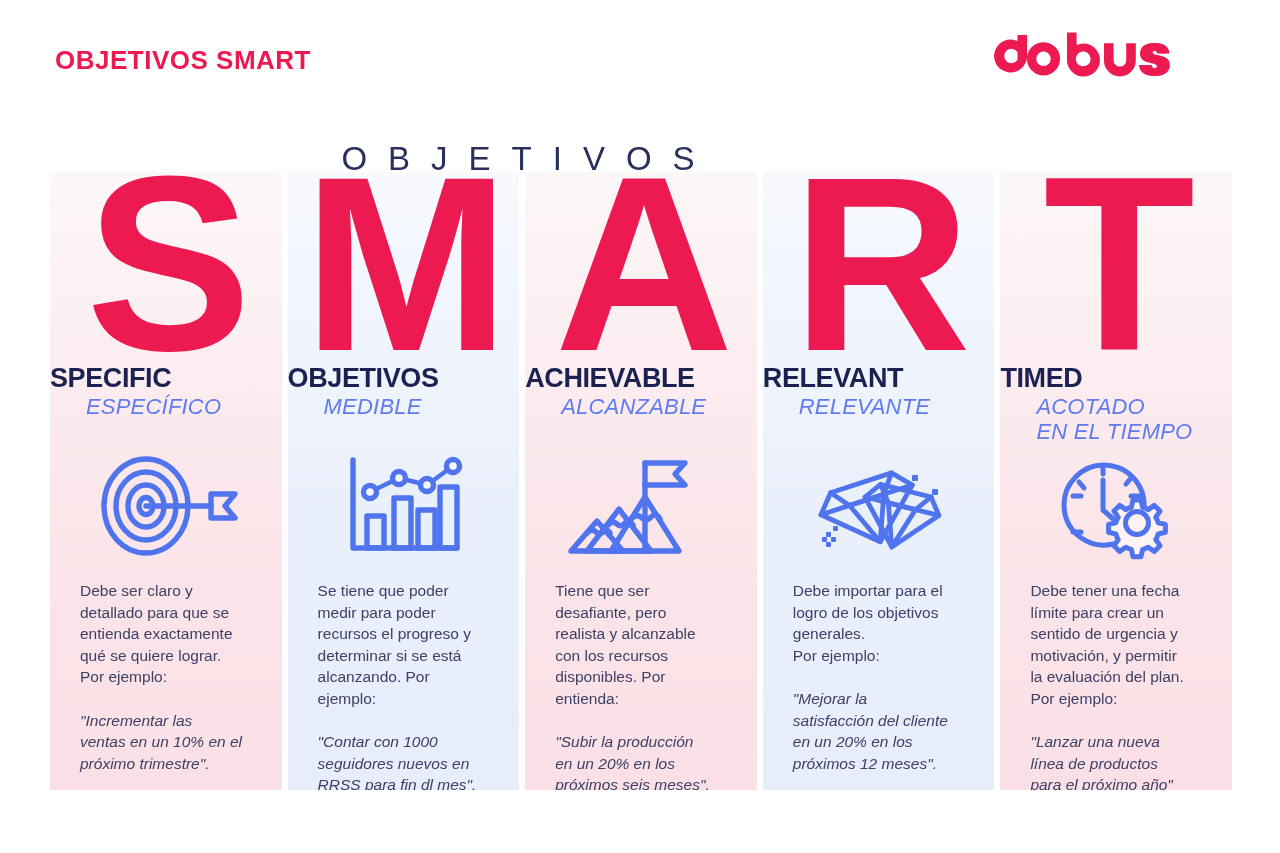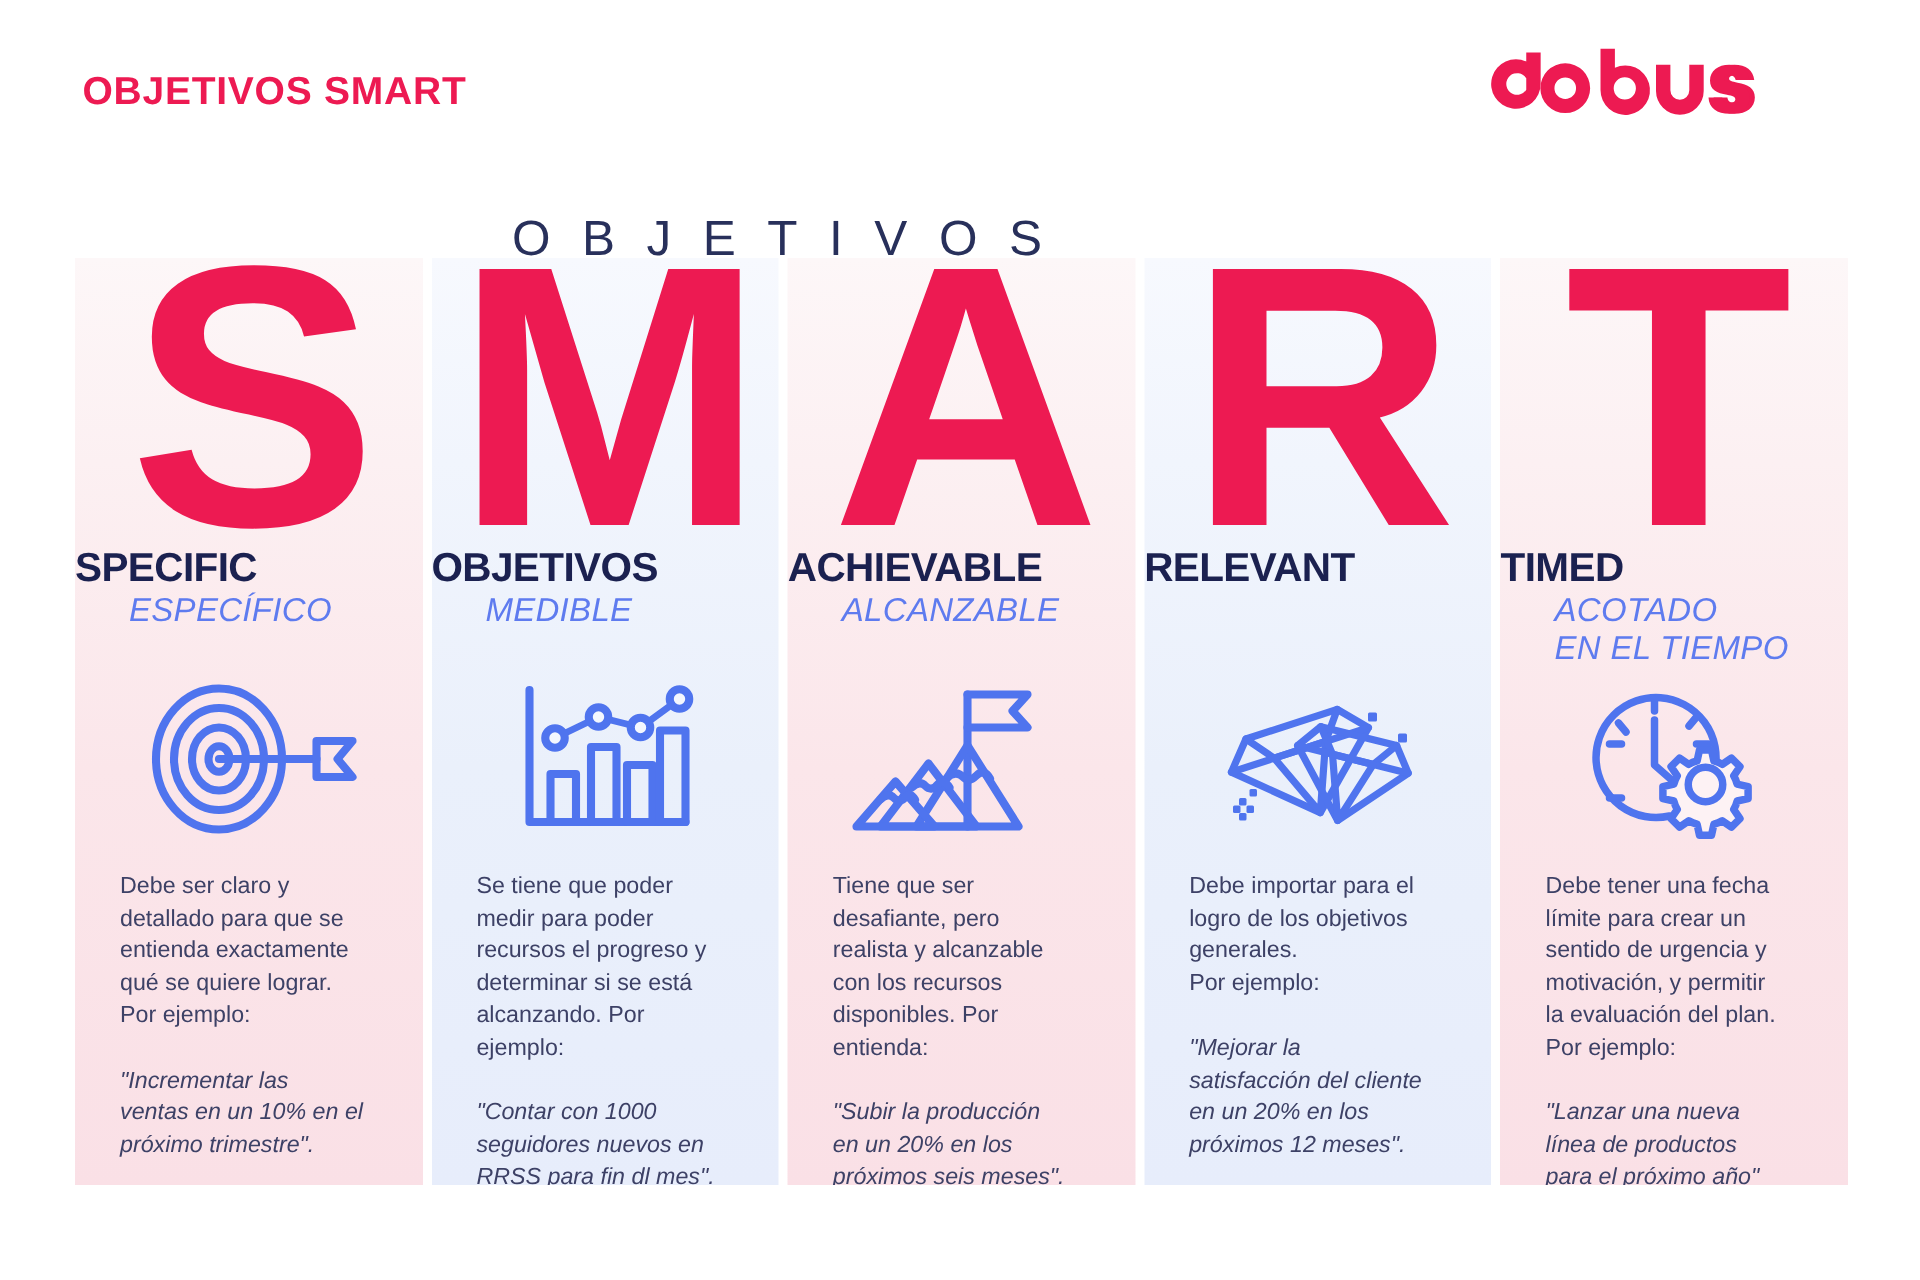--- a/index.html
+++ b/index.html
@@ -273,20 +273,21 @@
       <div class="body-example">"Subir la producción
 en un 20% en los
 próximos seis meses".</div>
     </div>
   </div>
 
   <div class="column blue">
     <div class="big-letter">R</div>
     <div class="titles">
       <div class="title-en">RELEVANT</div>
+      <div class="title-es">RELEVANTE</div>
     </div>
     <div class="icon-box">
       <svg width="150" height="108" viewBox="0 0 150 108" fill="none" stroke="#4F74EE" stroke-width="4.8" stroke-linecap="round" stroke-linejoin="round">
 
         <g transform="rotate(-18 62 46)">
           <path d="M30 30 H94 L110 48 L62 92 L14 48 Z"></path>
           <path d="M30 30 L44 48 H80 L94 30"></path>
           <path d="M14 48 H110"></path>
           <path d="M44 48 L62 92 L80 48"></path>
         </g>

